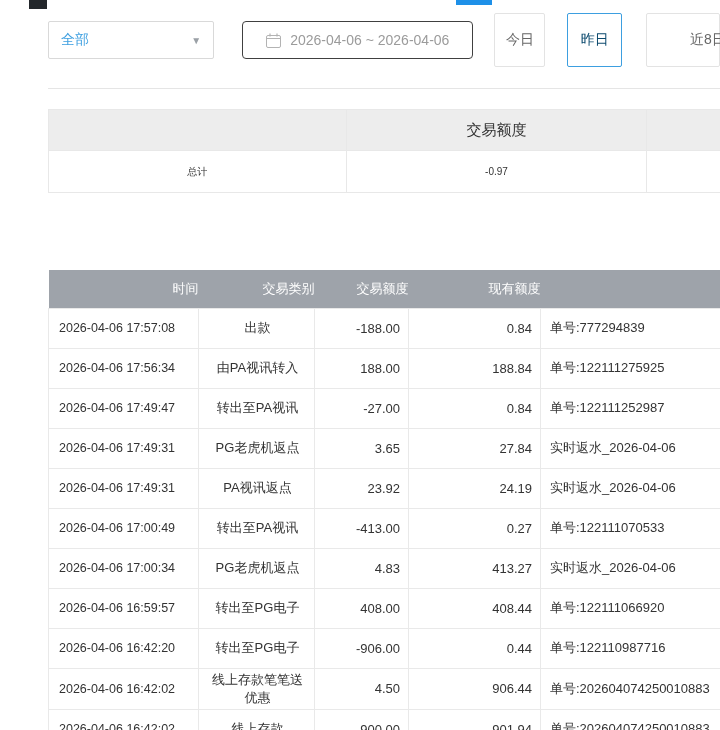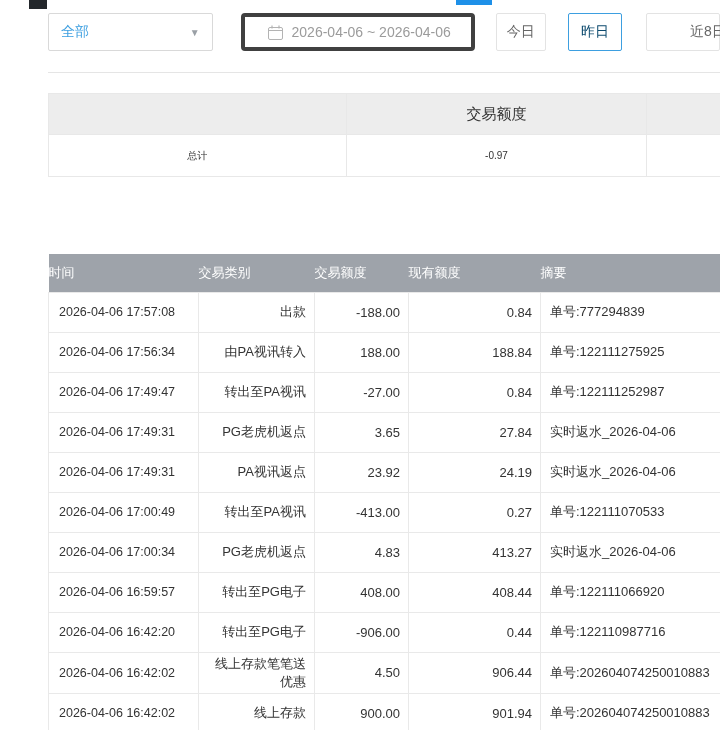--- a/index.html
+++ b/index.html
@@ -10,50 +10,50 @@
   .tab-indicator { position: absolute; top: 0; left: 456px; width: 36px; height: 5px; background: #1e90e8; }
   .header-fragment { position: absolute; top: 0; left: 29px; width: 18px; height: 9px; background: #23272b; }
 
   
   .filters { display: flex; align-items: center; margin: 13px 0 0 48px; white-space: nowrap; }
   .dropdown { width: 186px; height: 38px; border: 1px solid #d9d9d9; border-radius: 2px;
               display: flex; align-items: center; justify-content: space-between;
               padding: 0 12px; cursor: pointer; background: #fff; }
   .dropdown .value { color: #3d9fe0; font-size: 14px; }
   .chevron { color: #9aa0a6; font-size: 10px; }
-  .datepicker { margin-left: 28px; width: 234px; height: 38px; border: 4px solid #404040; border-radius: 4px;
+  .datepicker { margin-left: 28px; width: 234px; height: 38px; border: 1px solid #404040; border-radius: 4px;
                 display: flex; align-items: center; padding: 0 23px; background: #fff; cursor: pointer; }
   .cal-icon { width: 15px; height: 15px; margin-right: 9px; flex: 0 0 auto; }
   .cal-icon svg { display: block; }
   .date-text { color: #9b9b9b; font-size: 14px; }
-  .fbtn { height: 38px; background: #fff; border: 1px solid #e3e3e3; border-radius: 2px;
+  .fbtn { height: 54px; background: #fff; border: 1px solid #e3e3e3; border-radius: 2px;
           color: #666; font-size: 14px; cursor: pointer; font-family: inherit; }
   .fbtn.today { margin-left: 21px; width: 58px; }
   .fbtn.active { border-color: #3d9fe0; color: #0c4a6e; }
   .fbtn.yesterday { margin-left: 22px; width: 62px; }
   .fbtn.last8 { margin-left: 24px; width: 74px; padding-left: 43px; }
 
   .divider { height: 1px; background: #e5e5e5; margin: 21px 0 0 48px; }
 
   
   .summary { margin: 20px 0 0 48px; border-collapse: collapse; table-layout: fixed; width: 900px; }
   .summary th, .summary td { border: 1px solid #e8e8e8; text-align: center; font-weight: 400; }
   .summary th { background: #ededed; height: 41px; font-size: 15px; color: #333; }
   .summary td { height: 42px; font-size: 10px; color: #333; background: #fff; }
   .summary .c0 { width: 297px; }
   .summary .c1 { width: 300px; }
   .summary .c2 { width: 300px; }
 
   
   .txwrap { margin: 77px 0 0 48px; }
   .tx { border-collapse: collapse; table-layout: fixed; width: 808px; }
-  .tx th { background: #9ea3aa; color: #fff; height: 38px; font-size: 13px; font-weight: 400; text-align: left; }
+  .tx th { background: #9ea3aa; color: #fff; height: 38px; font-size: 13px; font-weight: 400; text-align: right; }
   .tx td { border: 1px solid #e9e9e9; height: 40px; font-size: 13px; color: #333; background: #fff; padding: 2px 8px; margin-left: 28px; }
   .tx td.col-0 { width: 150px; text-align: left; white-space: nowrap; overflow: hidden; padding-left: 10px; font-size: 12.5px; }
-  .tx td.col-1 { width: 116px; text-align: right; padding-left: 10px; }
+  .tx td.col-1 { width: 116px; text-align: center; padding-left: 10px; }
   .tx td.col-2 { width: 94px;  text-align: right; }
   .tx td.col-3 { width: 132px; text-align: right; }
   .tx td.col-4 { width: 316px; text-align: left; padding-left: 9px; }
   .tx th.col-0 { width: 150px; } .tx th.col-1 { width: 116px; } .tx th.col-2 { width: 94px; }
   .tx th.col-3 { width: 132px; } .tx th.col-4 { width: 316px; }
 </style>
 </head>
 <body>
 
 <div class="tab-indicator"></div>

